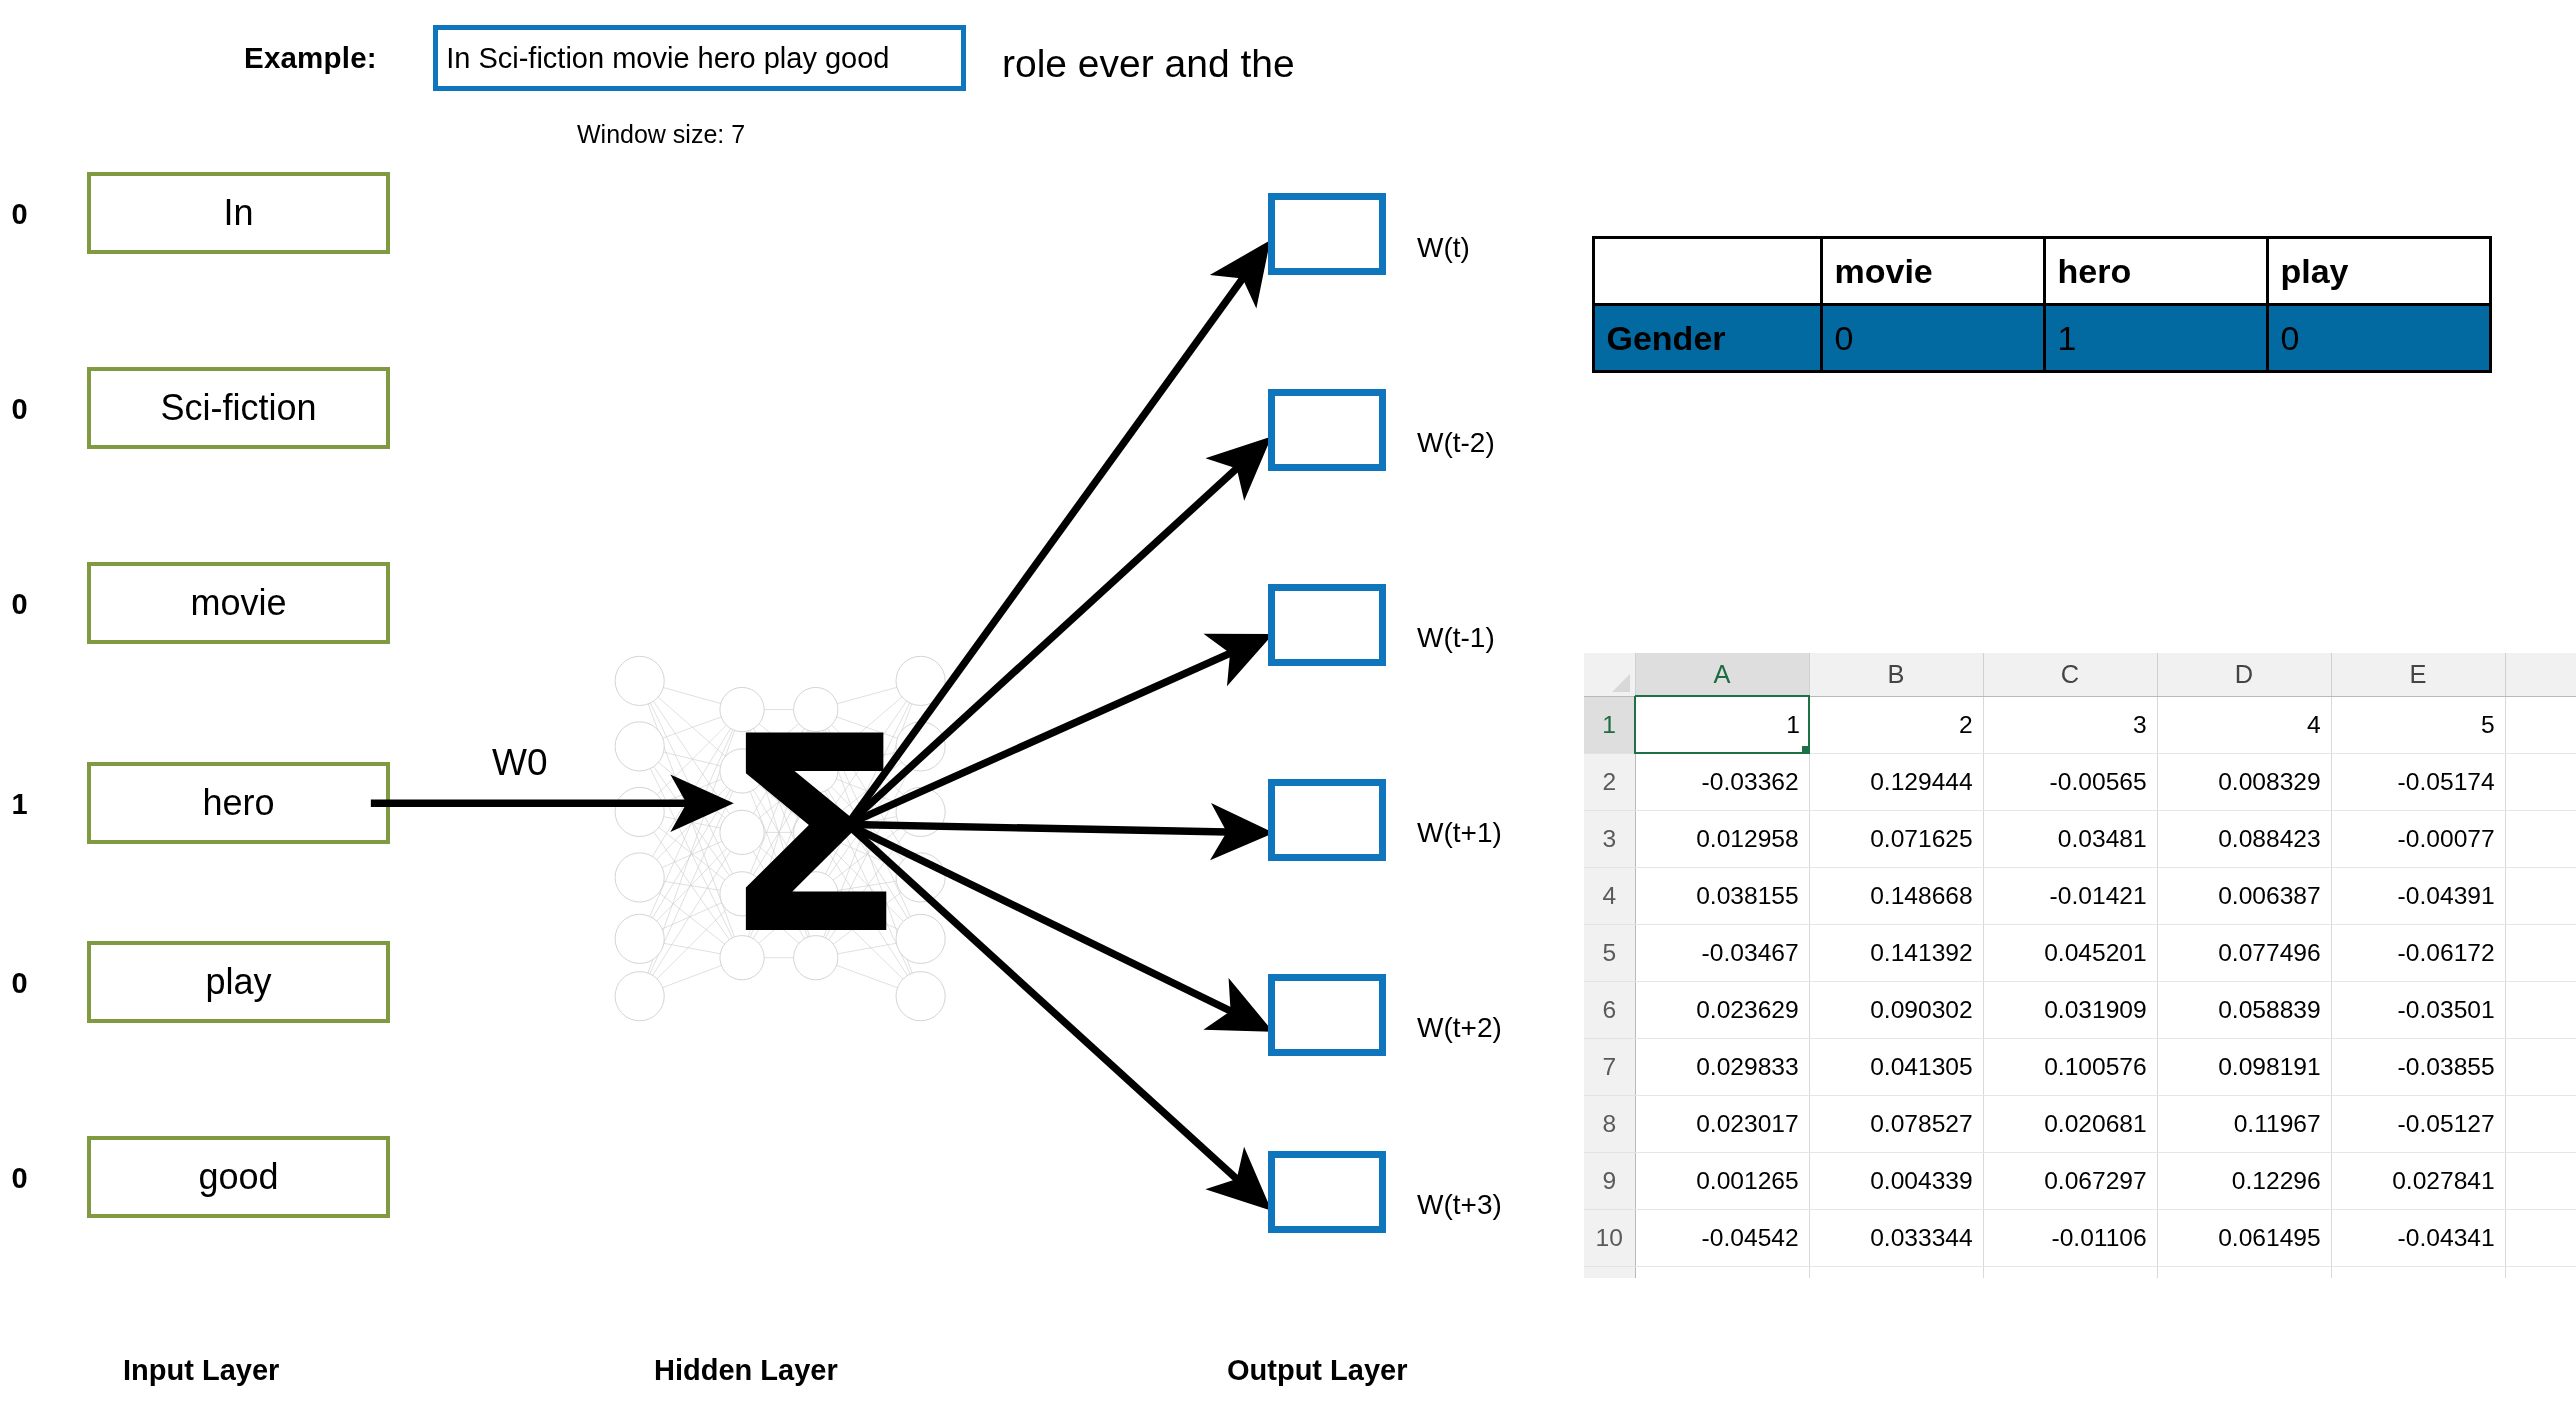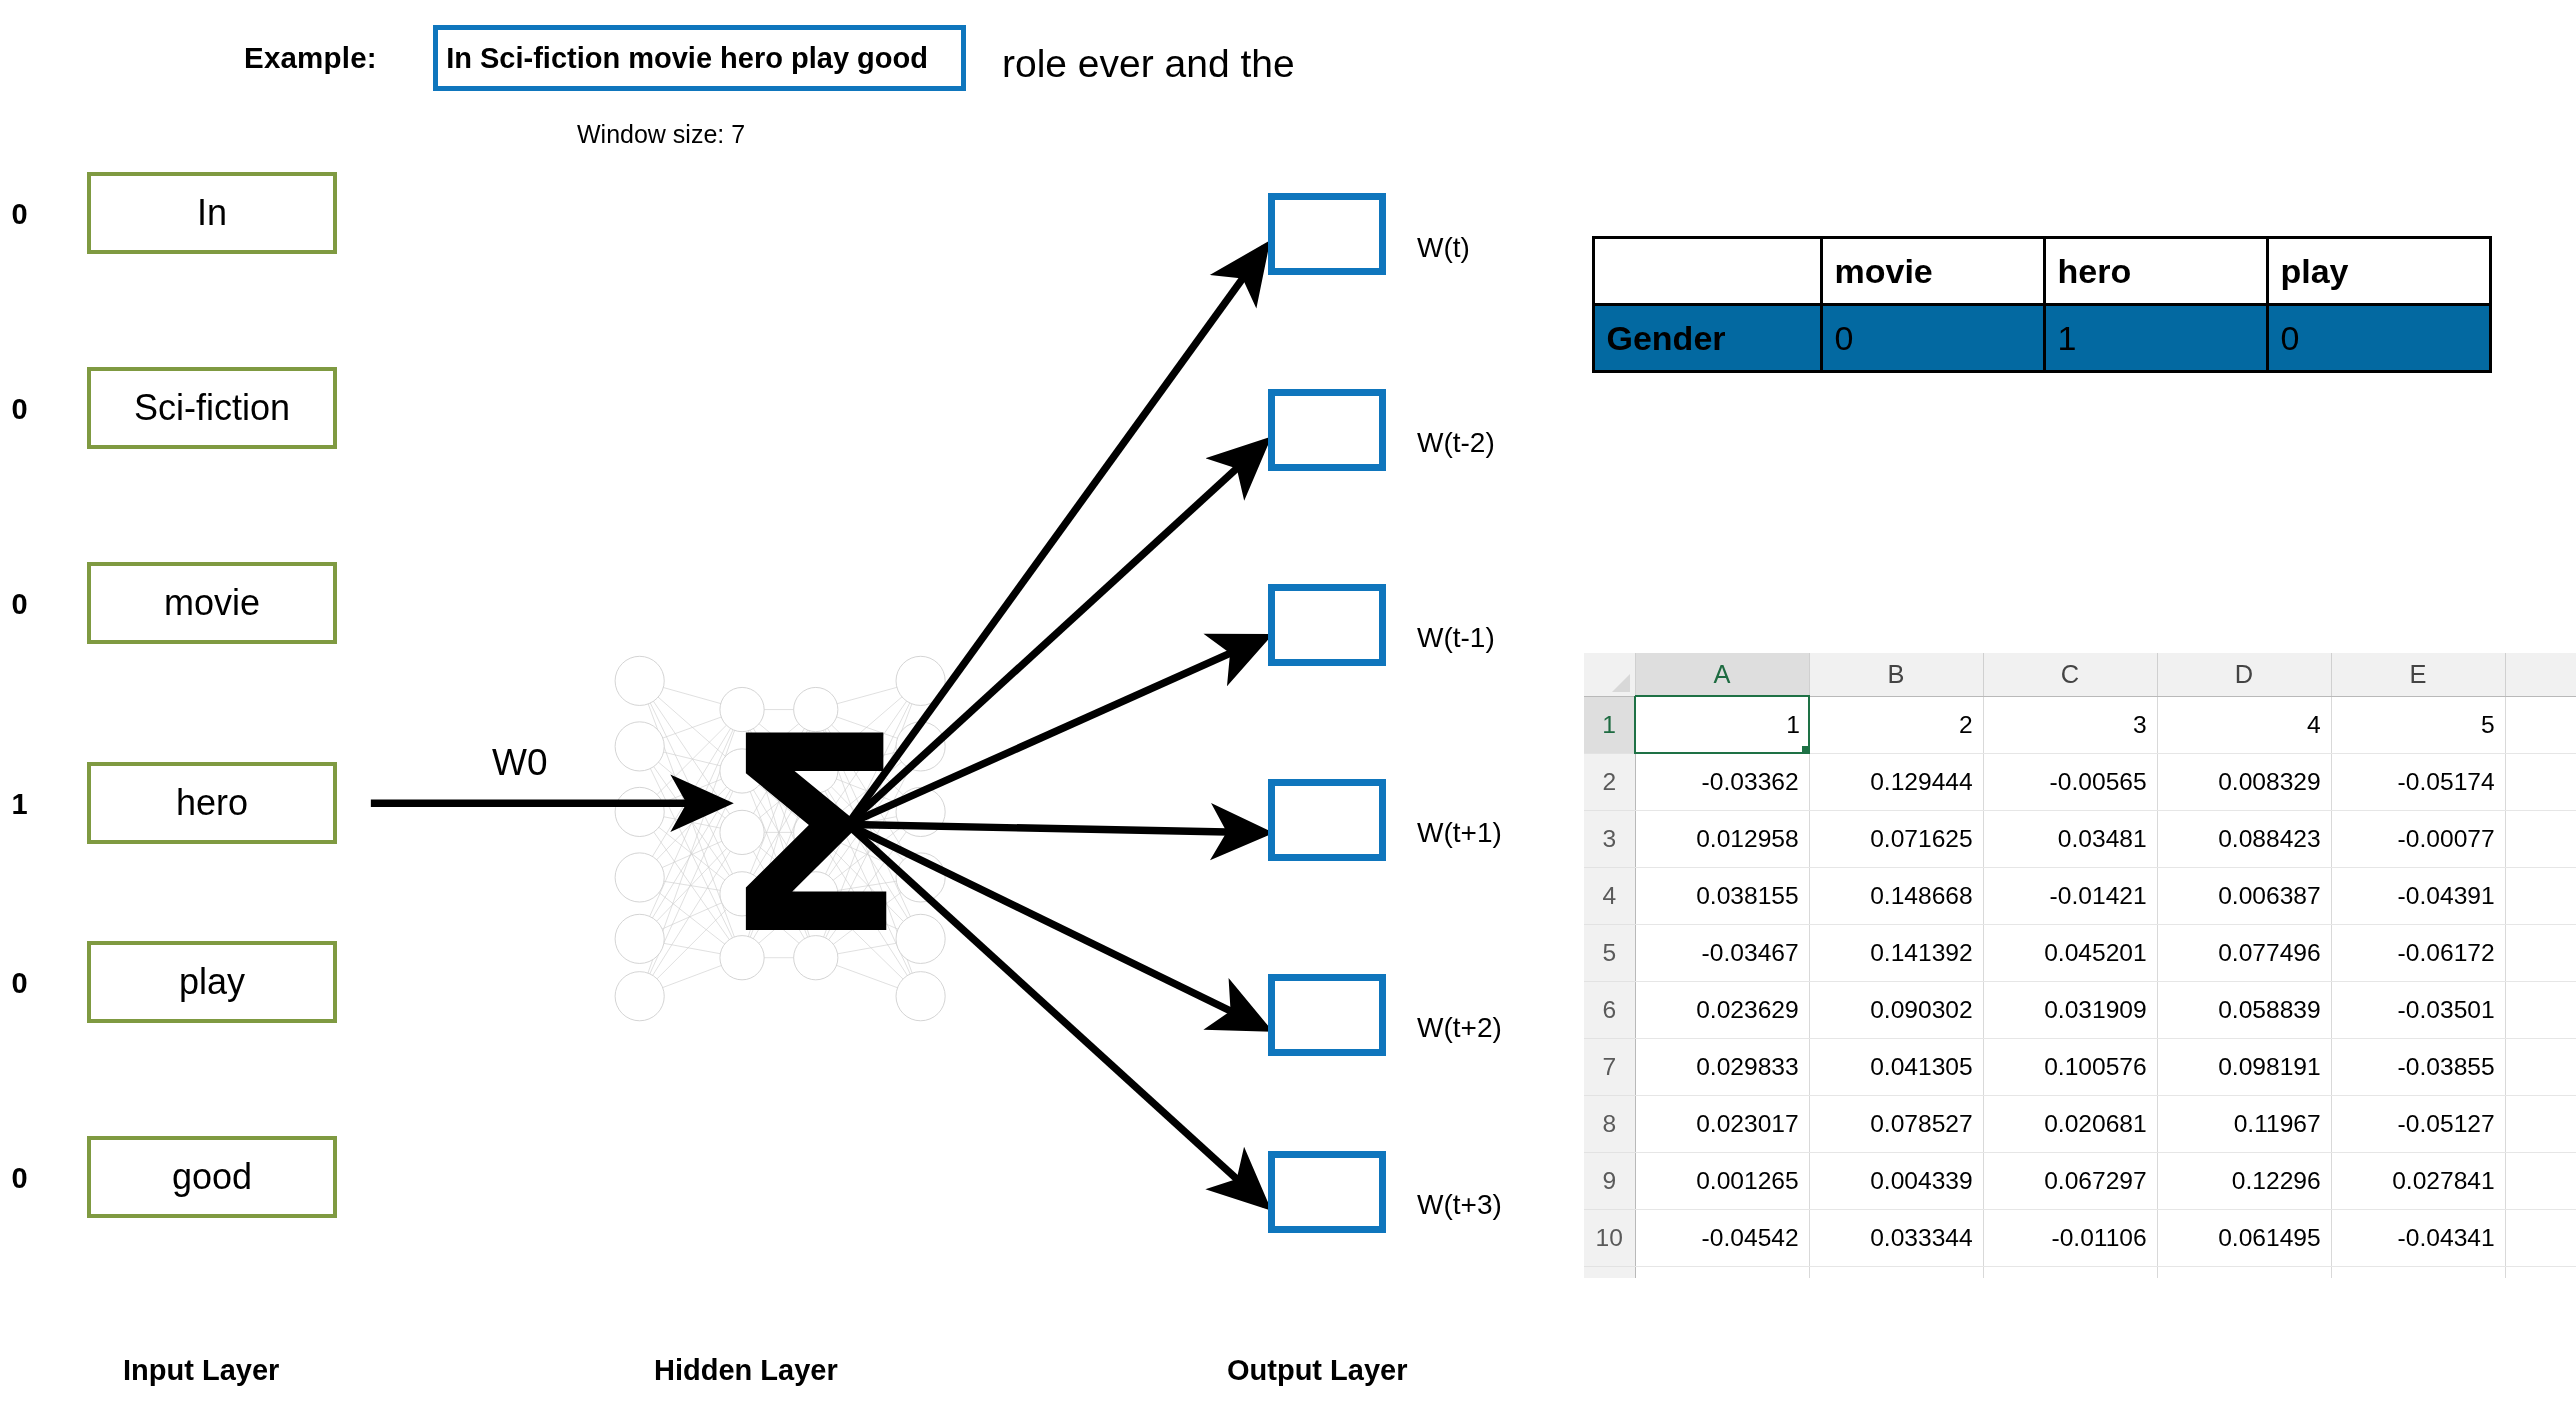--- a/index.html
+++ b/index.html
@@ -29,21 +29,20 @@
     font-size: 29.5px;
     font-weight: bold;
     letter-spacing: 0.2px;
   }
   #example-phrase-box {
     left: 433px; top: 24.6px;
     width: 533px; height: 66px;
     border: 5.7px solid #0f76bd;
     box-sizing: border-box;
     background: #ffffff;
-    font-weight: bold;
   }
   #example-phrase-text {
     position: absolute;
     left: 8.2px; top: 50%;
     transform: translateY(-50%);
     font-size: 29px;
     white-space: nowrap;
     color: #000;
   }
   #example-tail {
@@ -65,21 +64,21 @@
     left: 11.5px;
     width: 36px;
     text-align: left;
     font-size: 29px;
     font-weight: bold;
     line-height: 1;
   }
   .input-box {
     position: absolute;
     left: 87px;
-    width: 250px;
+    width: 303px;
     height: 82px;
     border: 4.9px solid #7f9a41;
     box-sizing: border-box;
     background: #ffffff;
     display: flex;
     align-items: center;
     justify-content: center;
   }
   .input-box span {
     font-size: 36px;

